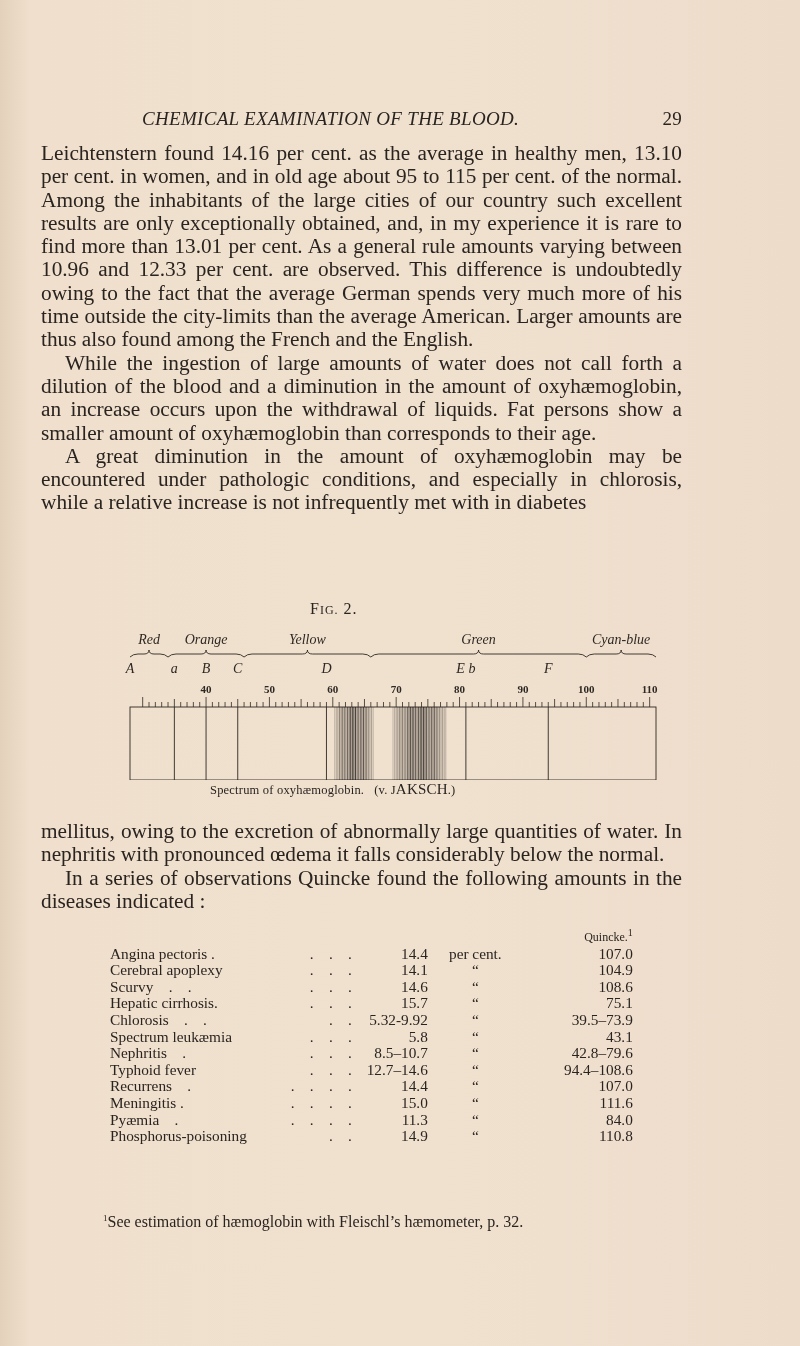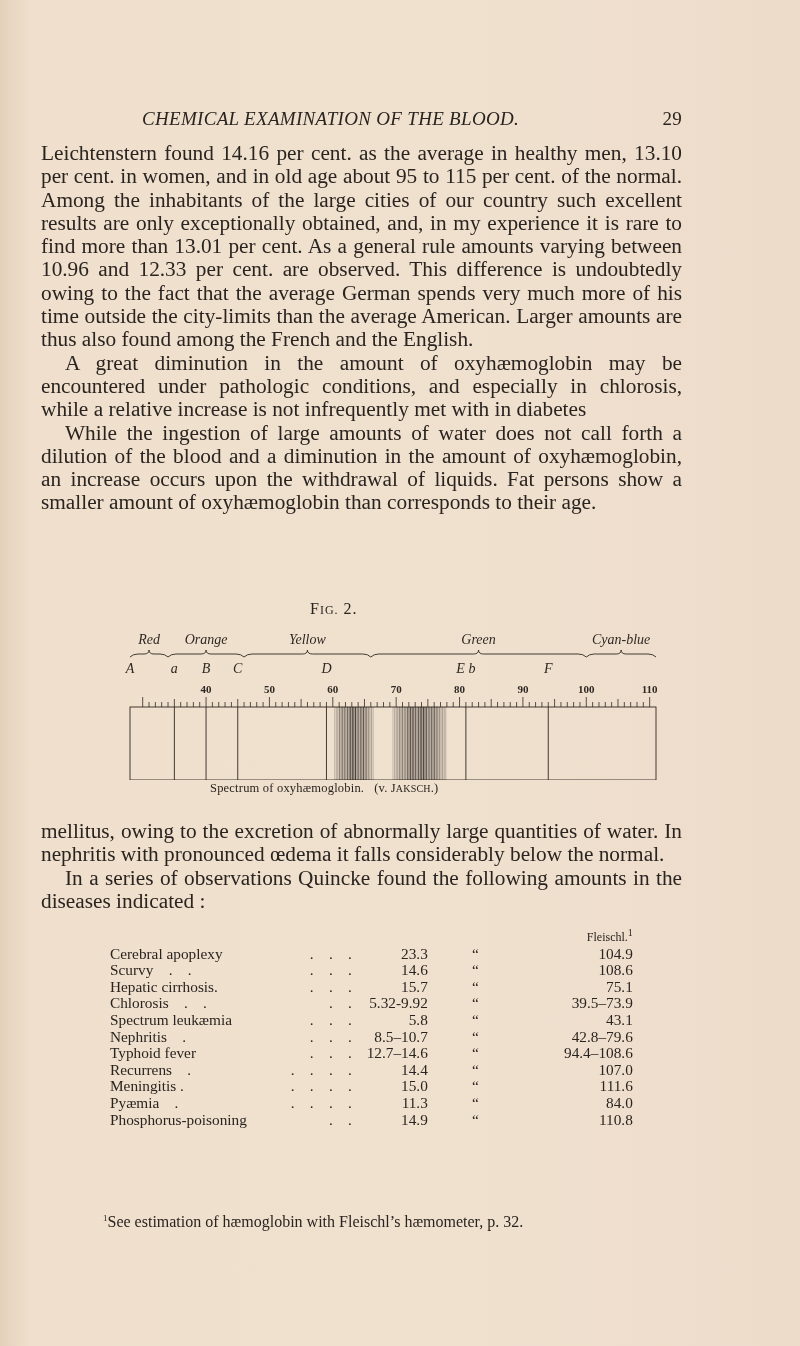--- a/index.html
+++ b/index.html
@@ -28,21 +28,21 @@
   .fig-label {
     position: absolute; top: 600px; left: 310px;
     font-size: 16px; letter-spacing: 1px;
   }
   .fig-label .sc { font-size: 12px; text-align: right; }
   svg#spectrum { position: absolute; left: 0; top: 620px; }
   .caption {
     position: absolute; top: 781px; left: 210px;
     font-size: 12.5px; letter-spacing: 0.2px;
   }
-  .caption .sc { font-size: 10px; margin-top: 16px; }
+  .caption .sc { font-size: 15px; margin-top: 16px; }
   table.data {
     position: absolute; top: 925px; left: 110px;
     border-collapse: collapse; font-size: 15.3px; line-height: 16.6px;
   }
   table.data td { padding: 0; vertical-align: bottom; white-space: pre; }
   td.name { width: 105px; }
   td.dots { width: 105px; text-align: right; padding-right: 6px !important; }
   td.val { width: 70px; text-align: right; }
   td.unit { width: 95px; text-align: center; }
   td.fl { width: 110px; text-align: right; }
@@ -56,22 +56,22 @@
 </head>
 <body>
 
 <div class="header">
   <span class="title">CHEMICAL EXAMINATION OF THE BLOOD.</span>
   <span class="pagenum">29</span>
 </div>
 
 <div class="text" id="p1">
   <p>Leichtenstern found 14.16 per cent. as the average in healthy men, 13.10 per cent. in women, and in old age about 95 to 115 per cent. of the normal. Among the inhabitants of the large cities of our country such excellent results are only exceptionally obtained, and, in my experience it is rare to find more than 13.01 per cent. As a general rule amounts varying between 10.96 and 12.33 per cent. are observed. This difference is undoubtedly owing to the fact that the average German spends very much more of his time outside the city-limits than the average American. Larger amounts are thus also found among the French and the English.</p>
+  <p class="indent">While the ingestion of large amounts of water does not call forth a dilution of the blood and a diminution in the amount of oxyhæmoglobin, an increase occurs upon the withdrawal of liquids. Fat persons show a smaller amount of oxyhæmoglobin than corresponds to their age.</p>
   <p class="indent">A great diminution in the amount of oxyhæmoglobin may be encountered under pathologic conditions, and especially in chlorosis, while a relative increase is not infrequently met with in diabetes</p>
-  <p class="indent">While the ingestion of large amounts of water does not call forth a dilution of the blood and a diminution in the amount of oxyhæmoglobin, an increase occurs upon the withdrawal of liquids. Fat persons show a smaller amount of oxyhæmoglobin than corresponds to their age.</p>
 </div>
 
 <div class="fig-label">
   <span>F</span><span class="sc">IG.</span><span> 2.</span>
 </div>
 
 <svg id="spectrum" width="800" height="160">
     <text x="149.0120481927711" y="24" text-anchor="middle" font-size="14" font-style="italic" fill="#2e2823" font-family="Liberation Serif, serif">Red</text>
     <path d="M130 37 Q133 34 138 34 L144.0120481927711 34 Q149.0120481927711 34 149.0120481927711 30 Q149.0120481927711 34 154.0120481927711 34 L160.02409638554218 34 Q165.02409638554218 34 168.02409638554218 37" fill="none" stroke="#2e2823" stroke-width="0.9"></path>
     <text x="206.04819277108436" y="24" text-anchor="middle" font-size="14" font-style="italic" fill="#2e2823" font-family="Liberation Serif, serif">Orange</text>
@@ -255,26 +255,33 @@
   <p class="indent">In a series of observations Quincke found the following amounts in the diseases indicated :</p>
 </div>
 
 <table class="data">
   <tbody id="tbody">
     <tr class="hdr">
       <td class="name"></td>
         <td class="dots"></td>
         <td class="val"></td>
         <td class="unit"></td>
-      <td class="fl"><span>Fleischl.</span><sup>1</sup></td>
+      <td class="fl"><span>Quincke.</span><sup>1</sup></td>
     </tr>
+  <tr>
+        <td class="name">Angina pectoris .</td>
+        <td class="dots">.    .    .</td>
+        <td class="val">14.4</td>
+        <td class="unit">per cent.</td>
+        <td class="fl">107.0</td>
+      </tr>
       <tr>
         <td class="name">Cerebral apoplexy</td>
         <td class="dots">.    .    .</td>
-        <td class="val">23.3</td>
+        <td class="val">14.1</td>
         <td class="unit">“</td>
         <td class="fl">104.9</td>
       </tr>
       <tr>
         <td class="name">Scurvy    .    .</td>
         <td class="dots">.    .    .</td>
         <td class="val">14.6</td>
         <td class="unit">“</td>
         <td class="fl">108.6</td>
       </tr>

